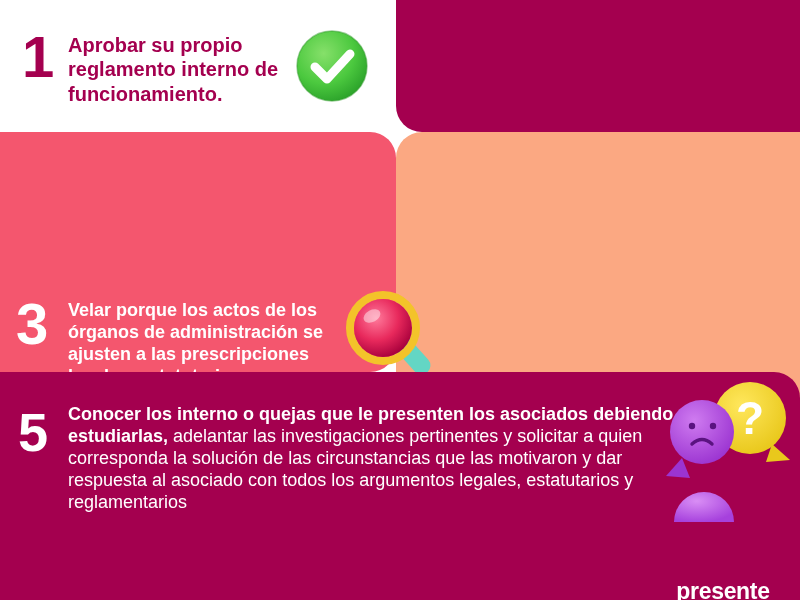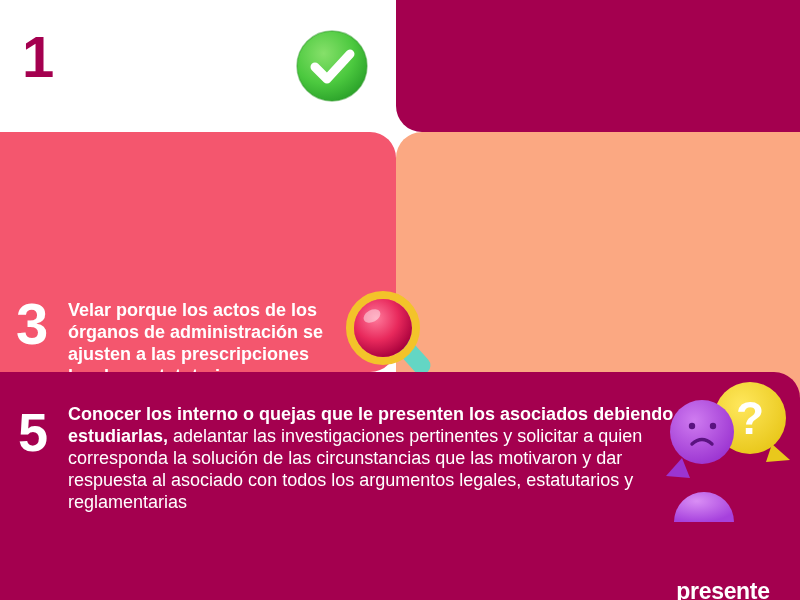--- a/index.html
+++ b/index.html
@@ -149,20 +149,21 @@
     margin-top: 16px;
   }
 </style>
 </head>
 <body>
 
 <div id="infographic">
 
   <div class="panel" id="panel-1">
     <div class="num" id="num-1">1</div>
+    <div class="txt" id="txt-1">Aprobar su propio reglamento interno de funcionamiento.</div>
 
     <div id="icon-check">
       <svg viewBox="0 0 76 76" width="76" height="76">
         <defs>
           <radialGradient id="gCheck" cx="38%" cy="32%" r="72%">
             <stop offset="0%" stop-color="#86e06a"></stop>
             <stop offset="60%" stop-color="#4cc93f"></stop>
             <stop offset="100%" stop-color="#2ba22a"></stop>
           </radialGradient>
         </defs>
@@ -203,21 +204,21 @@
       <rect x="52" y="56" width="18" height="46" rx="9" fill="#63d6c4" transform="rotate(-42 52 56)"></rect>
       <circle cx="45" cy="40" r="33" fill="none" stroke="#f3c32a" stroke-width="8"></circle>
       <circle cx="45" cy="40" r="29" fill="url(#gLens)"></circle>
       <ellipse cx="34" cy="28" rx="9" ry="6" fill="#ffffff" opacity="0.45" transform="rotate(-28 34 28)"></ellipse>
     </svg>
   </div>
 
   <div class="panel" id="panel-5"></div>
 
   <div class="num" id="num-5">5</div>
-  <div class="txt" id="txt-5"><span class="lead">Conocer los interno o quejas que le presenten los asociados debiendo estudiarlas,</span><span> adelantar las investigaciones pertinentes y solicitar a quien corresponda la solución de las circunstancias que las motivaron y dar respuesta al asociado con todos los argumentos legales, estatutarios y reglamentarias</span></div>
+  <div class="txt" id="txt-5"><span class="lead">Conocer los interno o quejas que le presenten los asociados debiendo estudiarlas,</span><span> adelantar las investigaciones pertinentes y solicitar a quien corresponda la solución de las circunstancias que las motivaron y dar respuesta al asociado con todos los argumentos legales, estatutarios y reglamentarios</span></div>
 
   <div id="icon-chat">
     <svg viewBox="0 0 136 160" width="136" height="160">
       <defs>
         <radialGradient id="gYel" cx="38%" cy="32%" r="70%">
           <stop offset="0%" stop-color="#ffe75c"></stop>
           <stop offset="100%" stop-color="#e9c81c"></stop>
         </radialGradient>
         <radialGradient id="gPur" cx="38%" cy="32%" r="72%">
           <stop offset="0%" stop-color="#cf7bf0"></stop>

